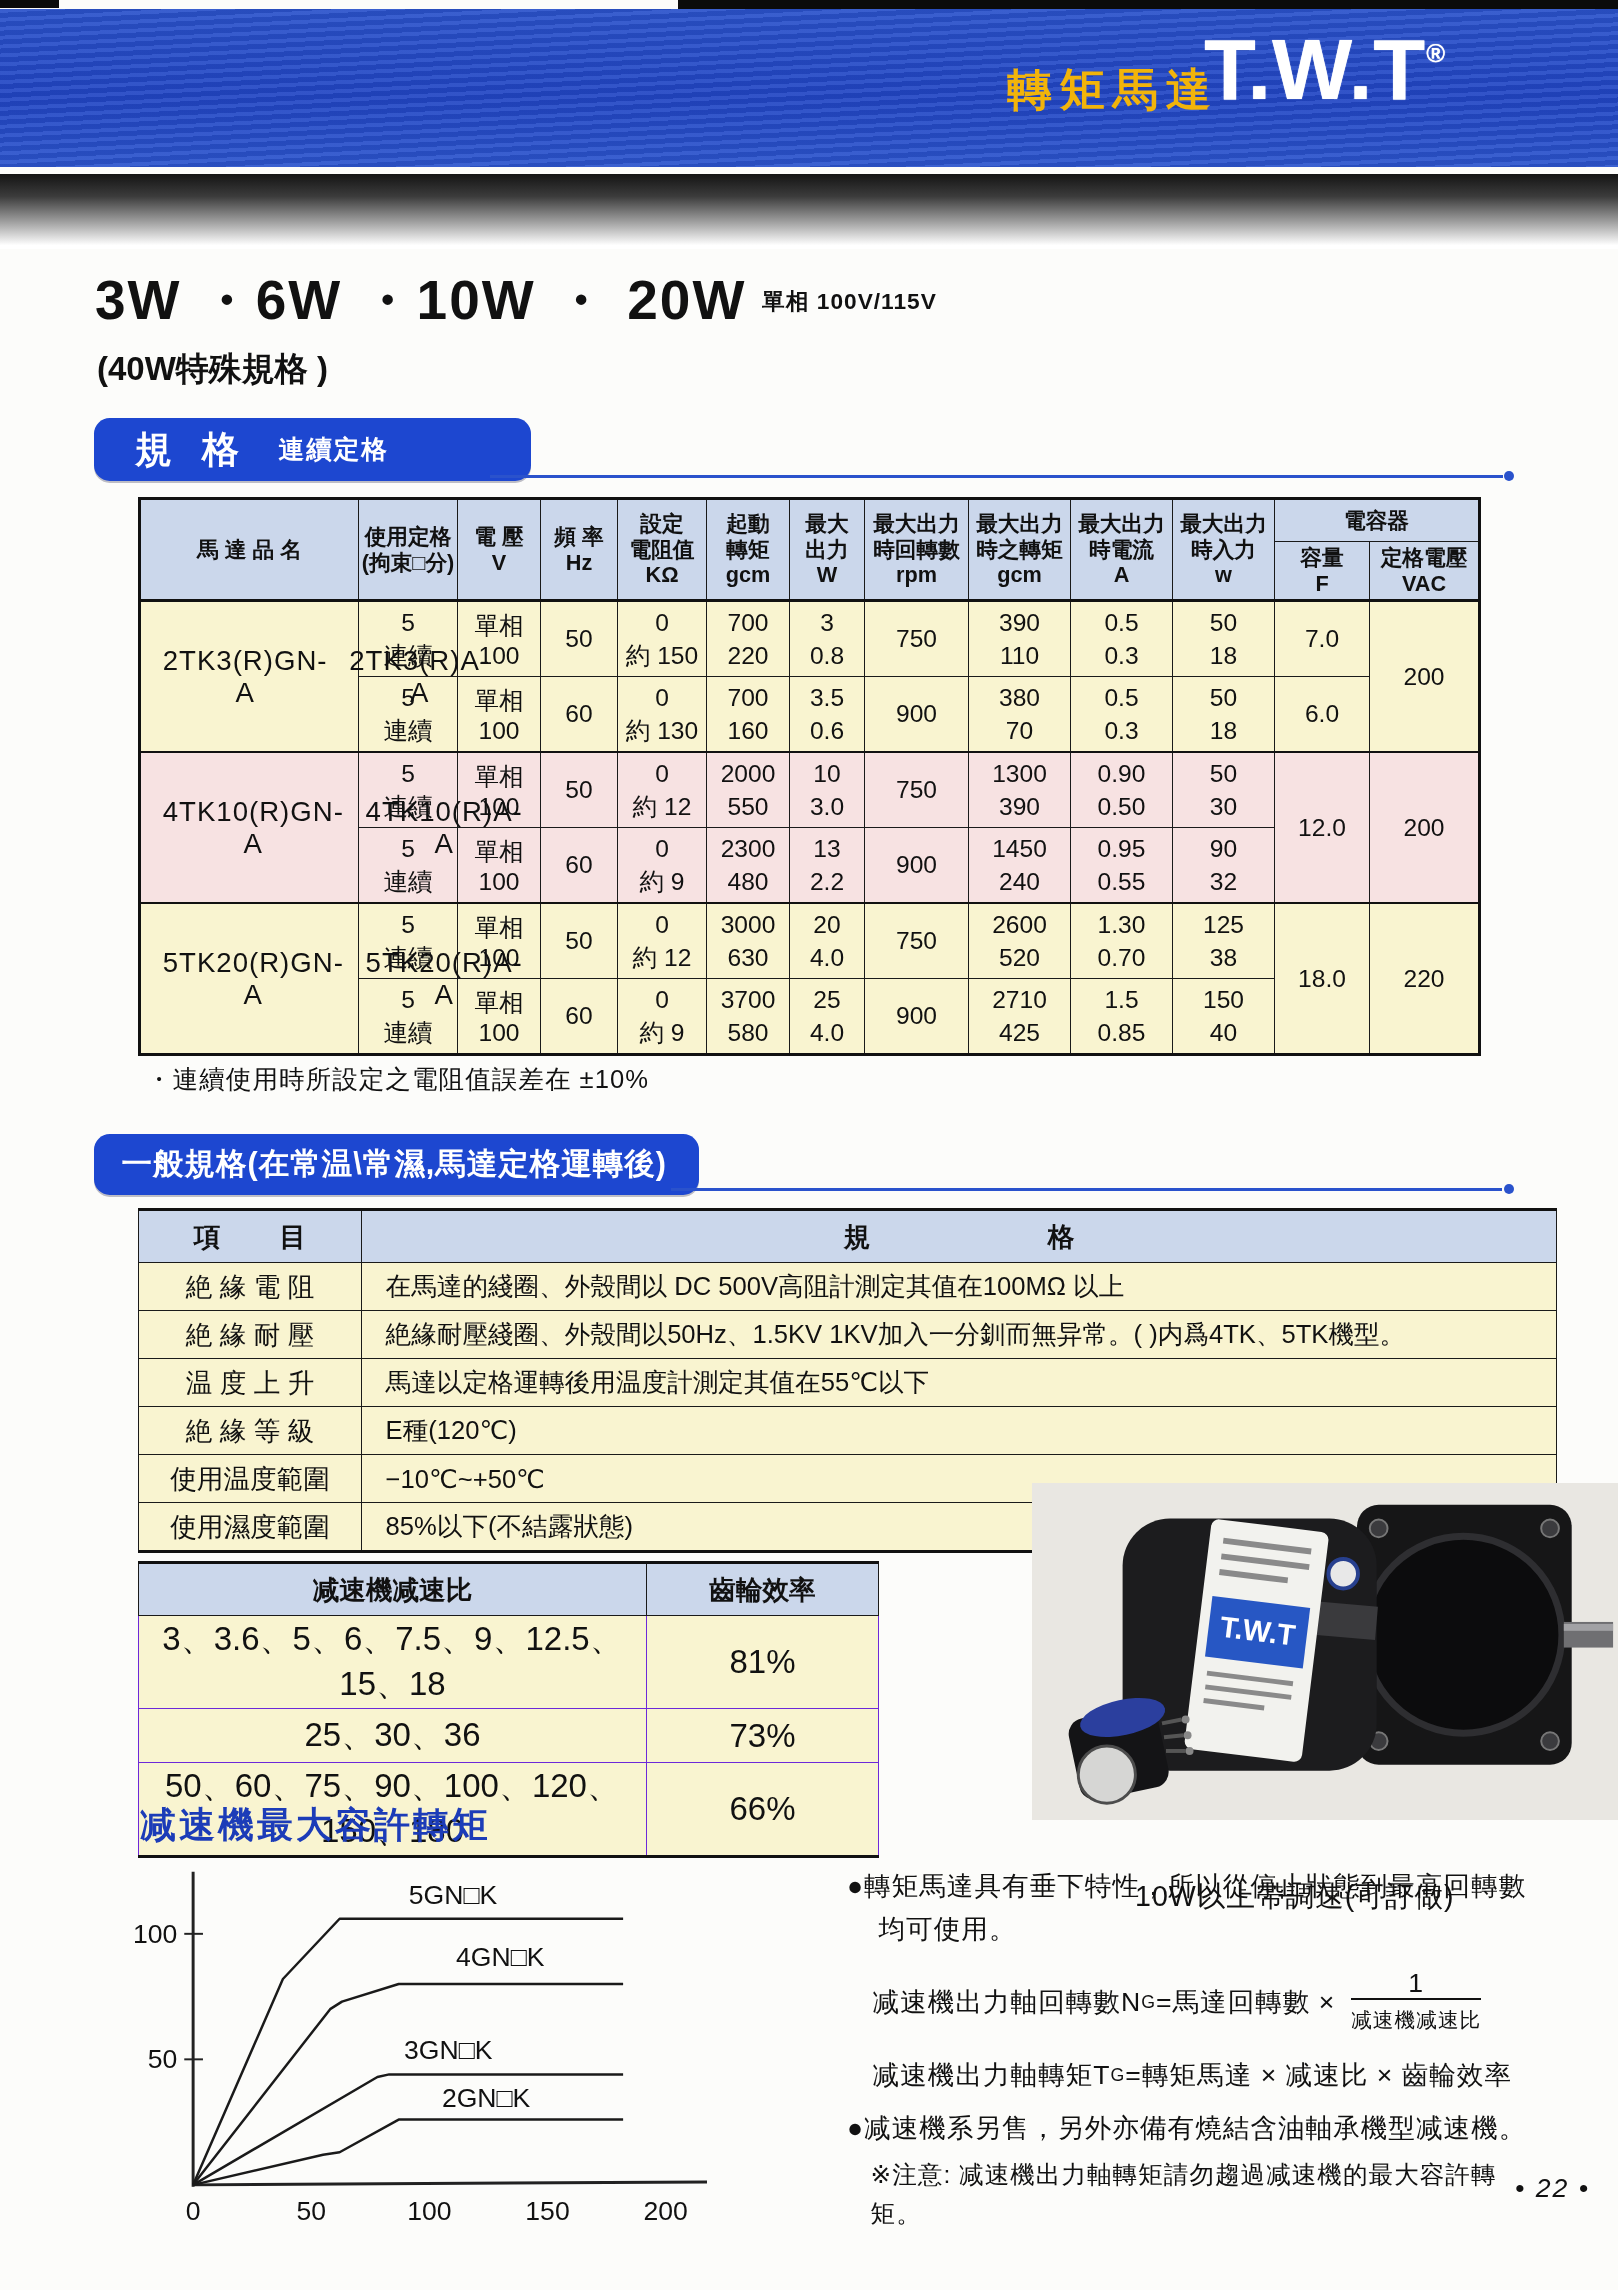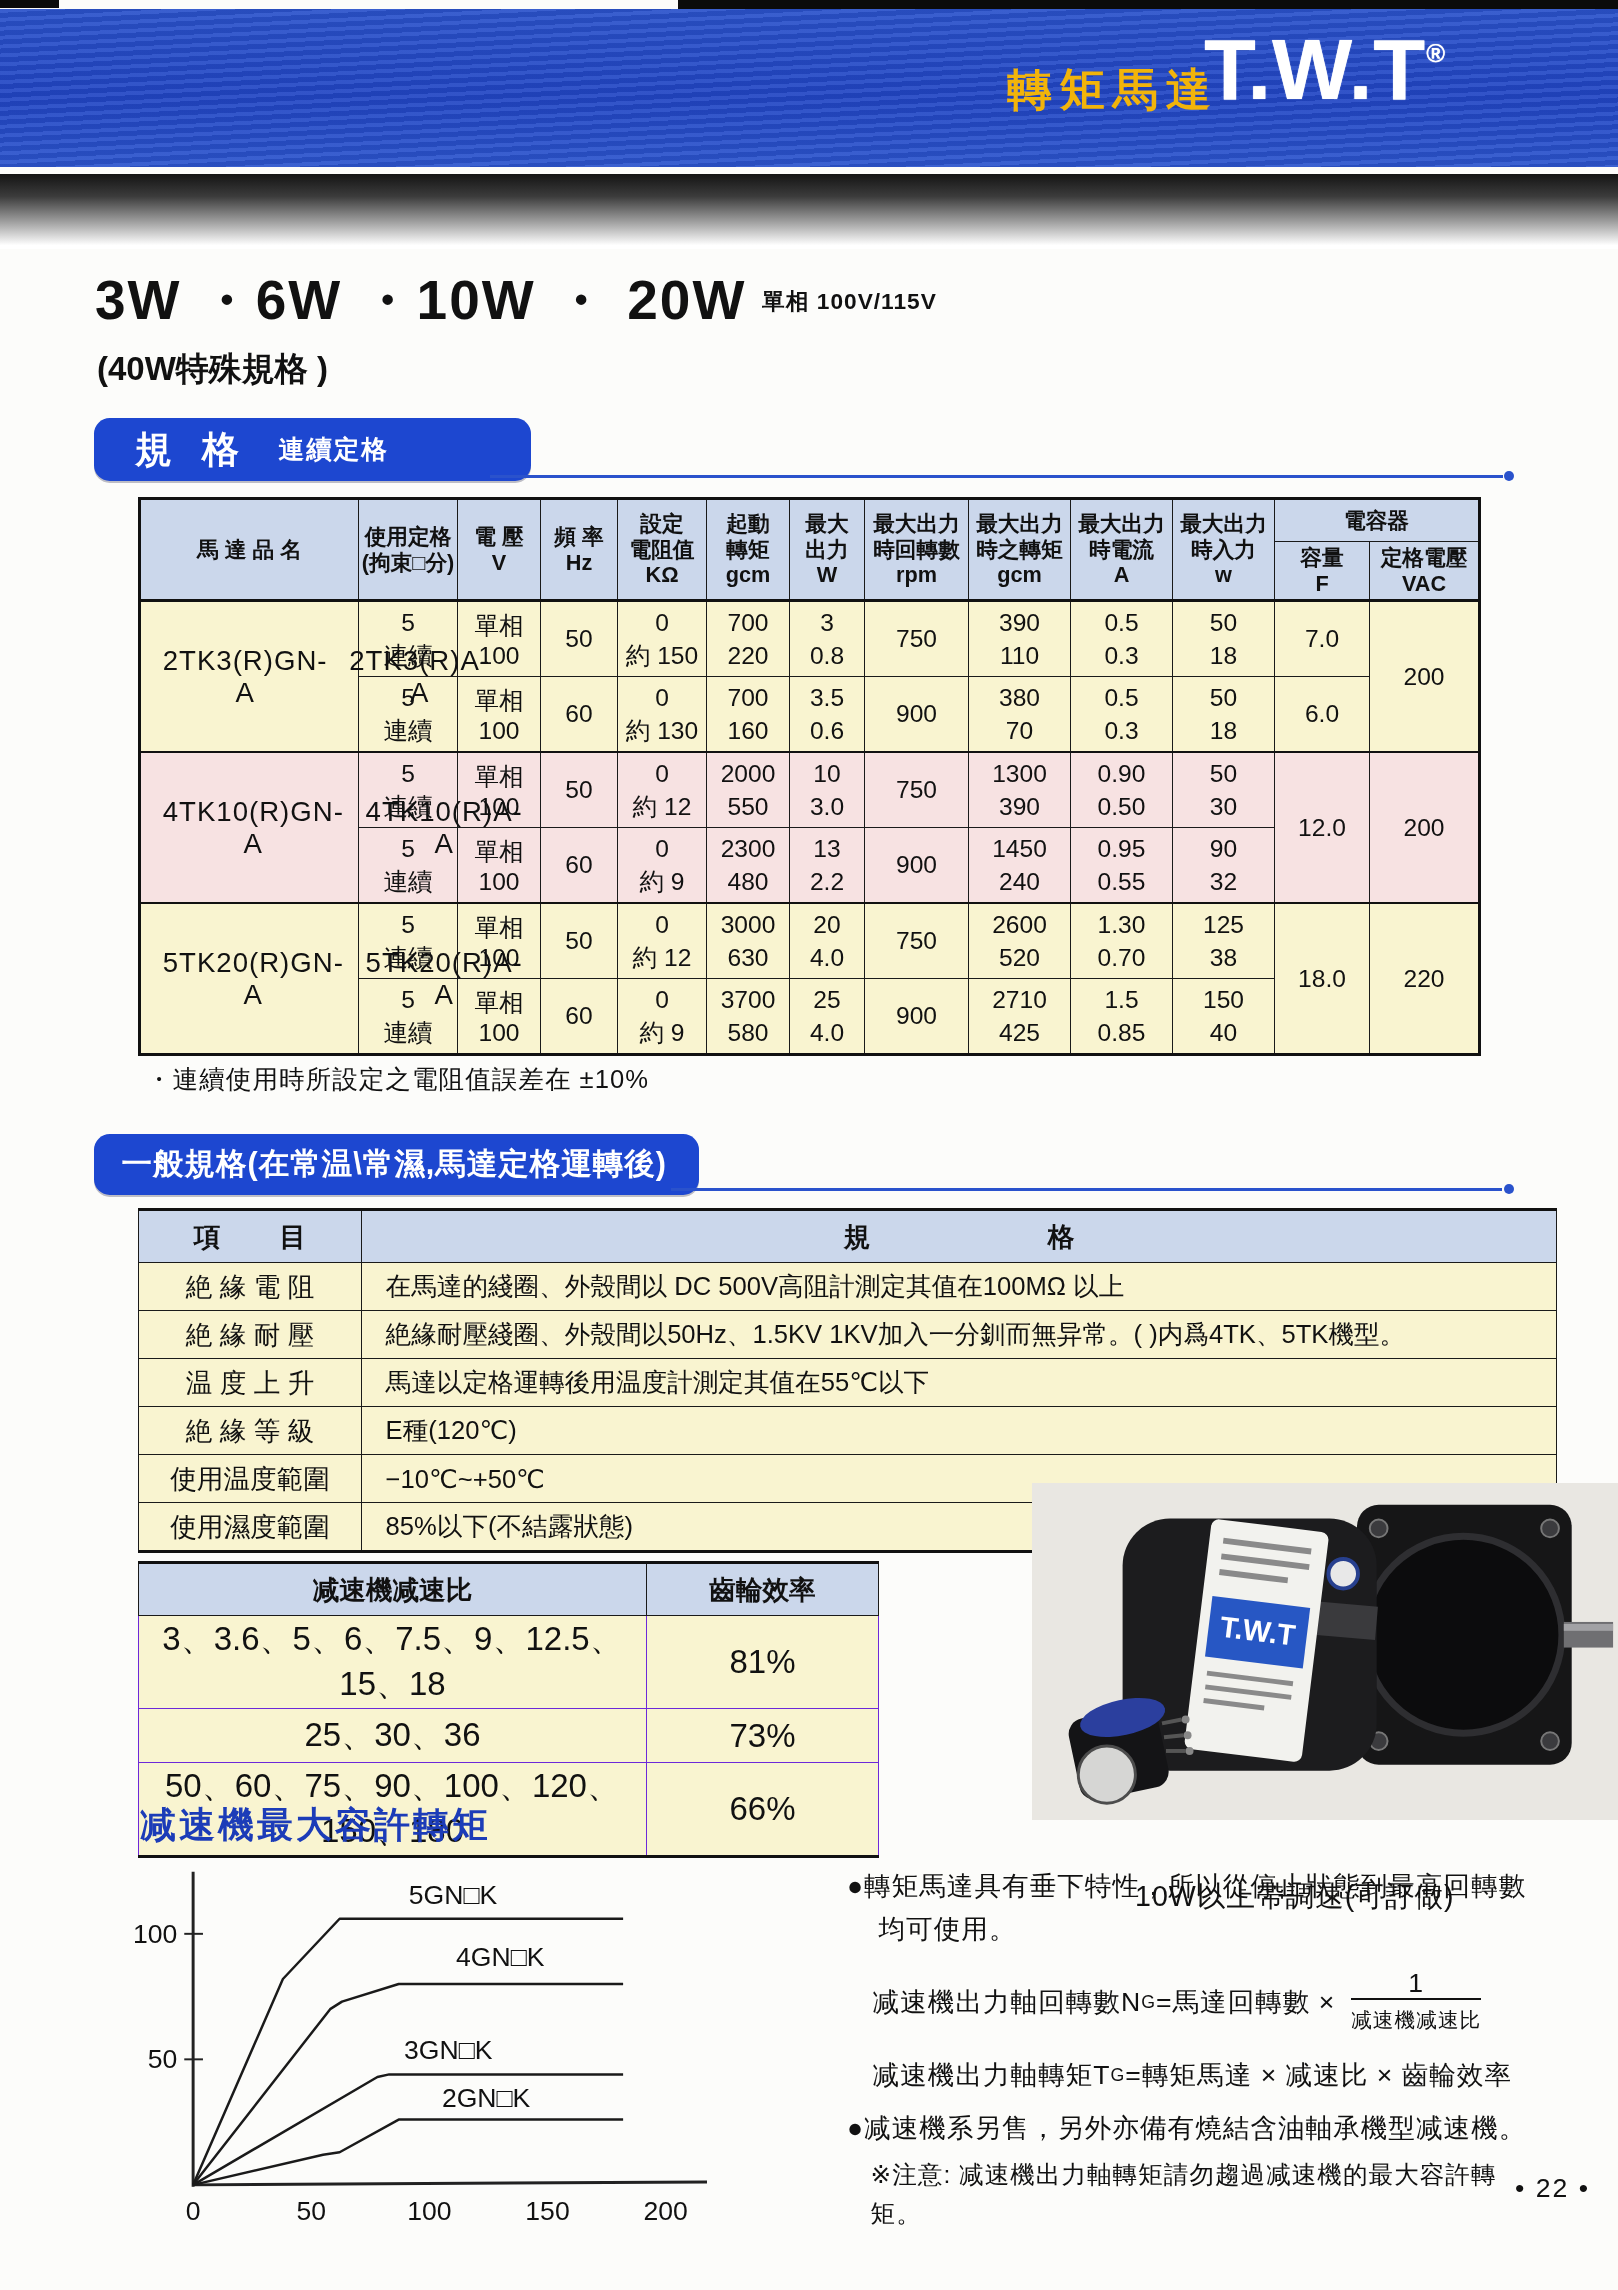--- a/index.html
+++ b/index.html
@@ -99,21 +99,21 @@
   .chart-svg{position:absolute;left:124px;top:1860px;}
   
   .notes{position:absolute;left:847px;top:1865px;width:690px;font-size:26.6px;line-height:1.6;}
   .notes .bullet{padding-left:31.5px;text-indent:-31.5px;margin-bottom:5.9px;letter-spacing:1px;}
   .formula{margin:17.7px 0 9.9px 25.6px;display:flex;align-items:center;letter-spacing:1px;}
   .formula sub{font-size:17.7px;}
   .frac{display:inline-flex;flex-direction:column;align-items:center;margin-left:15.8px;}
   .frac .num{font-size:26.6px;line-height:1.15;}
   .frac .den{border-top:2px solid #111;font-size:20.7px;padding-top:3px;}
   .caution{margin-left:23.6px;font-size:24.6px;letter-spacing:1px;margin-top:3.9px;}
-  .page-number{position:absolute;left:1515px;top:2173px;font-size:26.6px;letter-spacing:2px;}
+  .page-number{position:absolute;left:1515px;top:2173px;font-size:26.6px;letter-spacing:2px;font-style:italic;}
 </style>
 </head>
 <body>
 
 <div class="top-strip"></div>
 <div class="top-strip-l"></div>
 
 <div class="banner">
   <div class="banner-category">轉矩馬達</div>
   <div class="banner-logo"><span>T.W.T</span><span class="reg">®</span></div>

